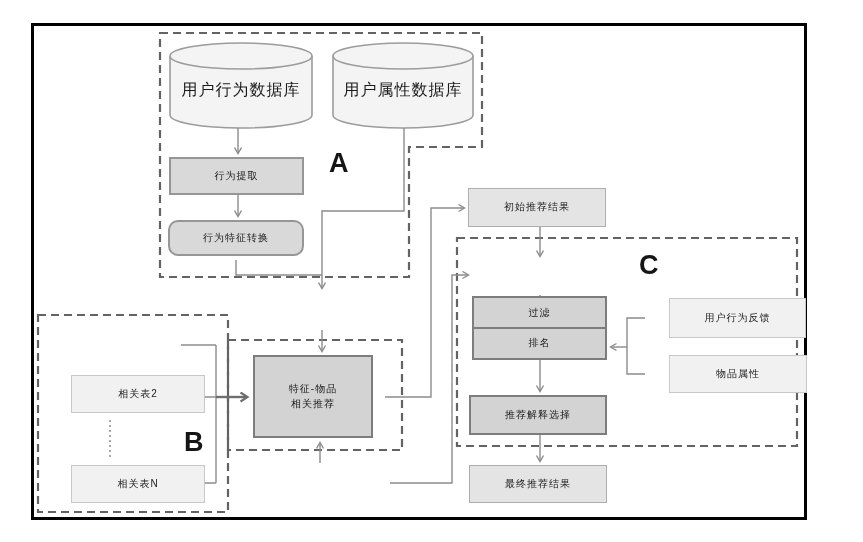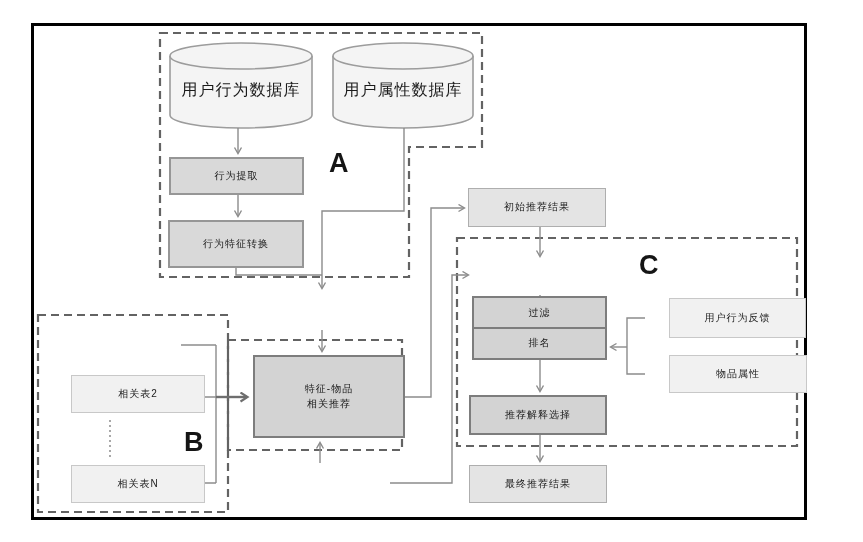--- a/index.html
+++ b/index.html
@@ -129,38 +129,38 @@
 
   <div class="cyl-label" style="left:172px; top:68px; width:138px; height:44px;">用户行为数据库</div>
   <div class="cyl-label" style="left:335px; top:68px; width:136px; height:44px;">用户属性数据库</div>
 
   <div class="section-label" style="left:329px; top:148px;">A</div>
   <div class="section-label" style="left:184px; top:427px;">B</div>
   <div class="section-label" style="left:639px; top:250px;">C</div>
 
   <div class="node tier-mid" style="left:169px; top:157px; width:135px; height:38px;">行为提取</div>
 
-  <div class="node tier-mid" style="left:168px; top:220px; width:136px; height:48px;">行为特征转换</div>
+  <div class="node tier-mid" style="left:168px; top:220px; width:136px; height:36px;border-radius:10px;">行为特征转换</div>
 
 
   <div class="node tier-light" style="left:468px; top:188px; width:138px; height:39px;">初始推荐结果</div>
 
   <div class="node tier-dark" style="left:472px; top:260px; width:135px; height:35px;margin-top:36px;">过滤</div>
 
   <div class="node tier-dark" style="left:472px; top:327px; width:135px; height:33px;">排名</div>
 
   <div class="node tier-lighter" style="left:645px; top:298px; width:137px; height:40px;">用户行为反馈</div>
 
   <div class="node tier-lighter" style="left:645px; top:355px; width:138px; height:38px;">物品属性</div>
 
   <div class="node tier-dark" style="left:469px; top:395px; width:138px; height:40px;">推荐解释选择</div>
 
   <div class="node tier-light" style="left:469px; top:465px; width:138px; height:38px;">最终推荐结果</div>
 
-  <div class="node tier-dark" style="left:253px; top:355px; width:152px; height:83px;text-align:right;">
+  <div class="node tier-dark" style="left:253px; top:355px; width:120px; height:83px;text-align:right;">
     <div>特征-物品</div>
     <div>相关推荐</div>
   </div>
 
 
 
   <div class="node tier-lighter" style="left:47px; top:375px; width:134px; height:38px;">相关表2</div>
 
   <div class="node tier-lighter" style="left:47px; top:465px; width:134px; height:38px;">相关表N</div>
 </div>

